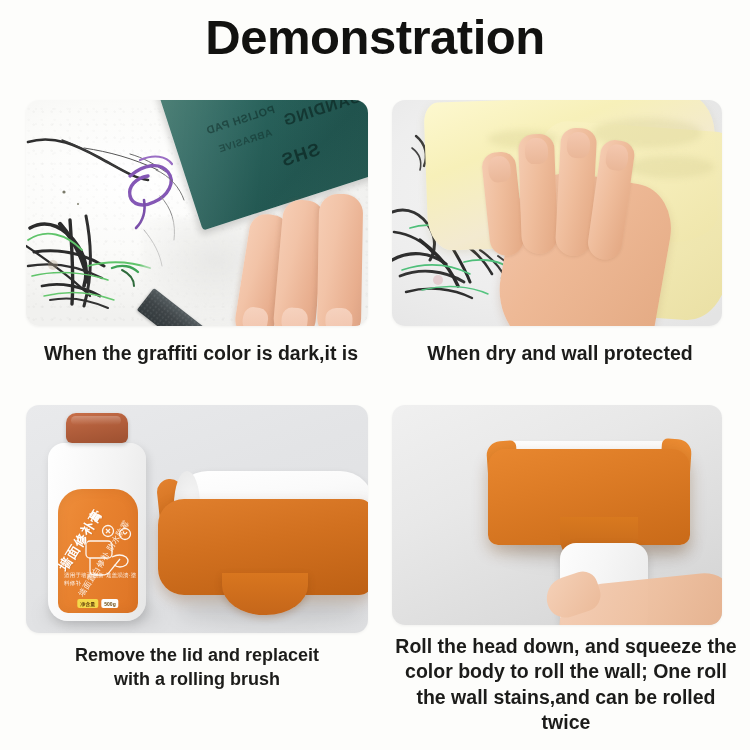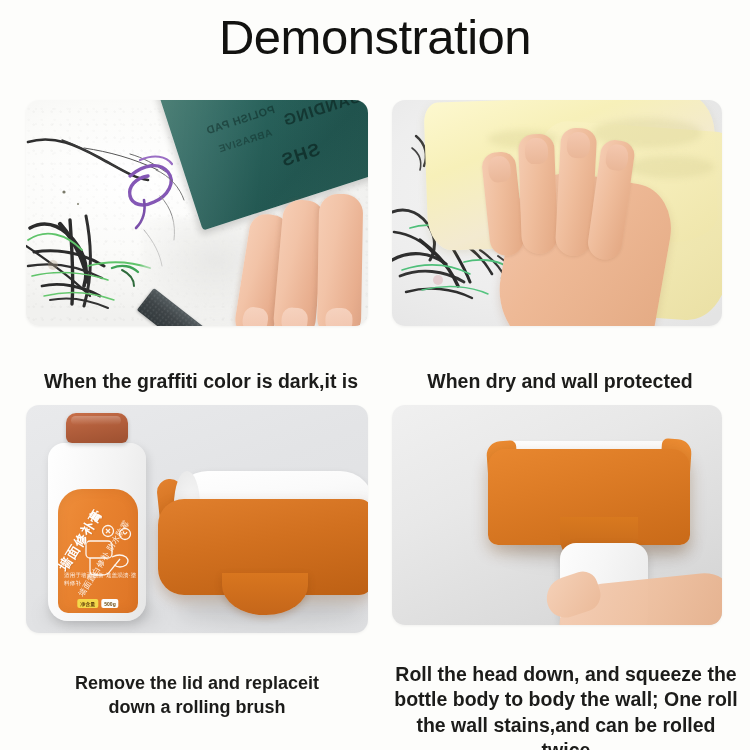--- a/index.html
+++ b/index.html
@@ -22,21 +22,21 @@
   }
 
   
   .title {
     position: absolute;
     left: 0;
     top: 12px;
     width: 750px;
     text-align: center;
     font-size: 49px;
-    font-weight: normal;
+    font-weight: bold;
     color: #121210;
     letter-spacing: -0.5px;
     line-height: 1.05;
   }
 
   
   .panel {
     position: absolute;
     border-radius: 13px;
     overflow: hidden;
@@ -47,21 +47,20 @@
   #panel-bl { left: 26px;  top: 405px; width: 342px; height: 228px; }
   #panel-br { left: 392px; top: 405px; width: 330px; height: 220px; }
 
   
   .caption {
     position: absolute;
     color: #1c1c1a;
     font-size: 19.5px;
     font-weight: bold;
     line-height: 1.34;
-    margin-top: 28px;
   }
   #cap-tl { left: 26px;  top: 340px; width: 350px; text-align: center; }
   #cap-tr { left: 392px; top: 340px; width: 336px; text-align: center; }
   #cap-bl { left: 22px;  top: 643px; width: 350px; text-align: center; font-size: 18px;}
   #cap-br { left: 392px; top: 634px; width: 348px; text-align: left; font-size: 19.5px; line-height: 1.30;}
   .caption span { display: block; white-space: nowrap; }
   #cap-br span { white-space: normal; text-align: center; }
 
   
   .wall-white {
@@ -559,21 +558,21 @@
     <div class="bottle-cap"></div>
 
     <div class="roller-ear" style="left:132px; top:74px; width:26px; height:44px; transform:rotate(-6deg);"></div>
     <div class="roller-white"></div>
     <div class="roller-body"></div>
     <div class="roller-stem"></div>
   </div>
 
   <div class="caption" id="cap-bl">
     <span>Remove the lid and replaceit</span>
-    <span>down a rolling brush</span>
+    <span>with a rolling brush</span>
   </div>
 
   <div class="panel" id="panel-br">
     <div class="wall4"></div>
 
     <div class="soft-shadow" style="left:112px; top:126px; width:186px; height:30px;"></div>
 
     <div class="r4-white"></div>
     <div class="r4-earL"></div>
     <div class="r4-earR"></div>
@@ -582,18 +581,18 @@
     <div class="r4-bottle"></div>
 
     <div class="hand4">
       <div class="palm4"></div>
       <div class="thumb4"></div>
     </div>
   </div>
 
   <div class="caption" id="cap-br">
     <span>Roll the head down, and squeeze the</span>
-    <span>bottle body to body the wall; One roll</span>
+    <span>color body to roll the wall; One roll</span>
     <span>the wall stains,and can be rolled twice</span>
 
   </div>
 
 </div>
 
 </body></html>

